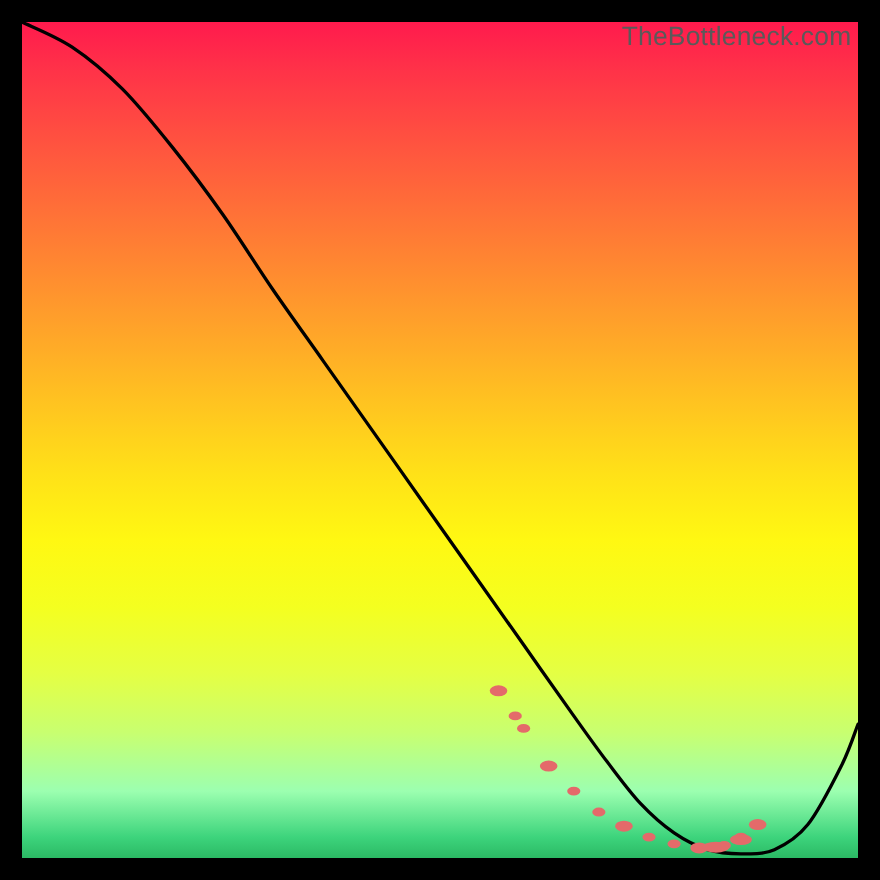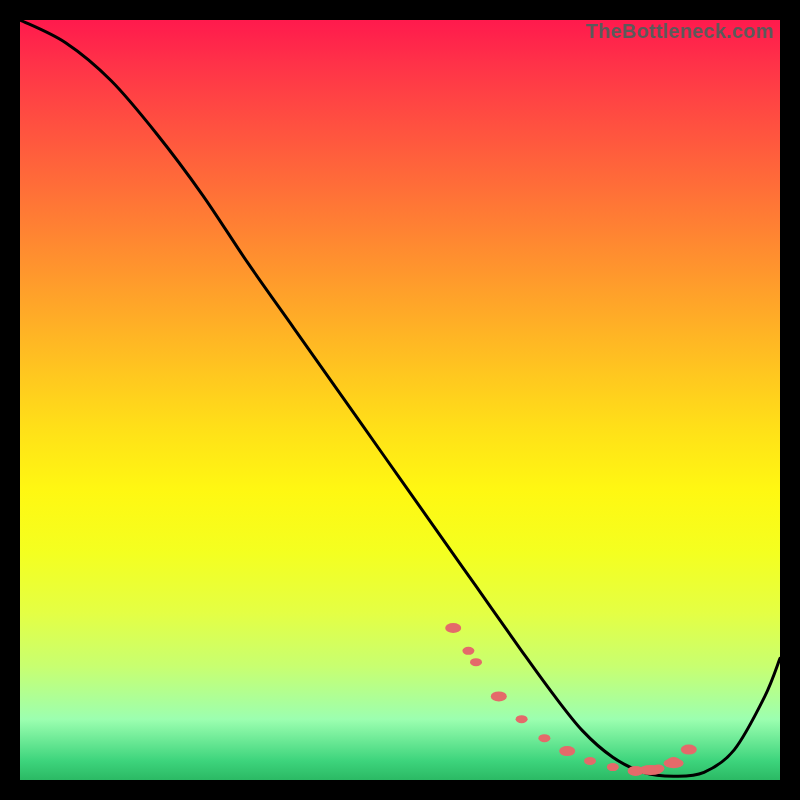--- a/index.html
+++ b/index.html
@@ -41,22 +41,22 @@
       #9cffb0 92%,
       #3dd47c 97.5%,
       #2bb964 100%
     );
   }
   .watermark {
     position: absolute;
     top: 0px;
     right: 6px;
     color: #5a5a5a;
-    font-size: 20px;
-    font-weight: 700;
+    font-size: 24px;
+    font-weight: 400;
     letter-spacing: 0.2px;
     user-select: none;
     margin-left: 44px;
   }
   svg.curve {
     position: absolute;
     left: 0;
     top: 0;
     width: 760px;
     height: 760px;

